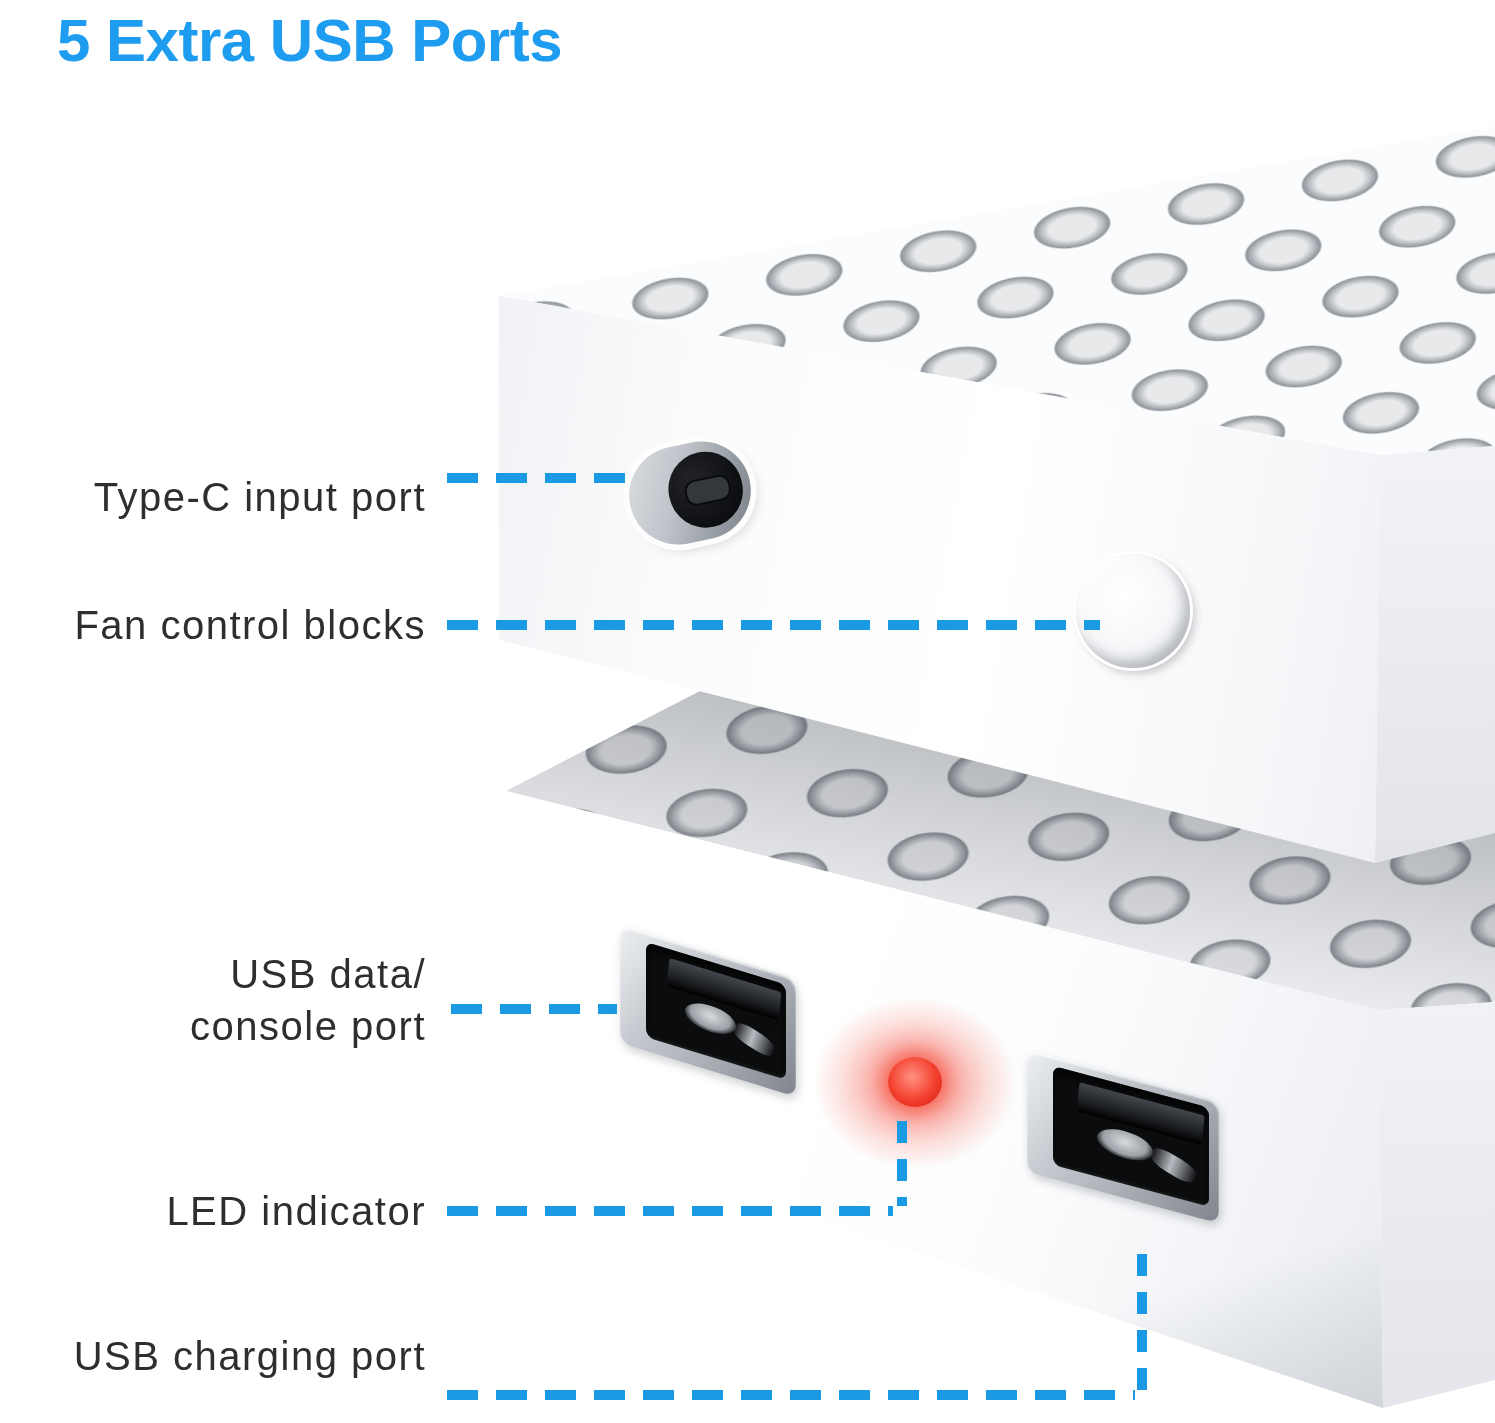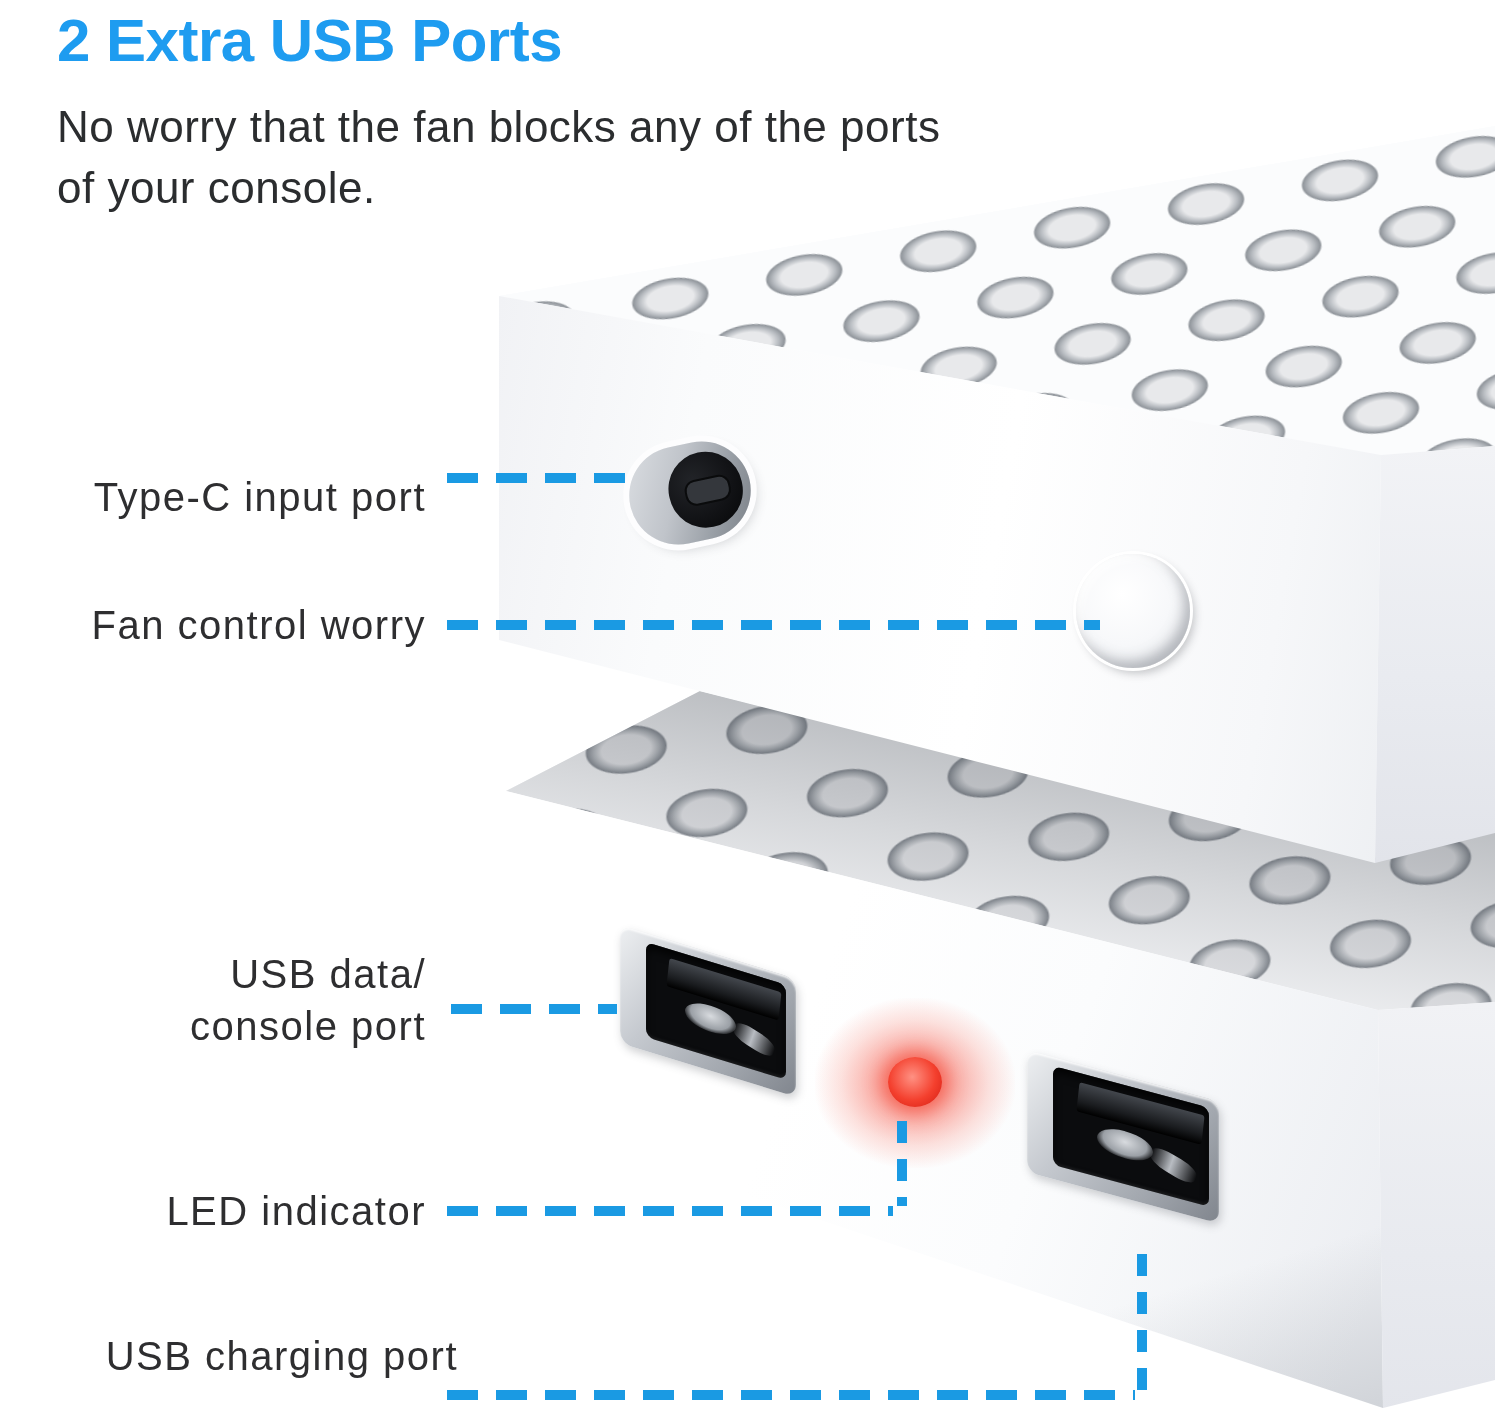--- a/index.html
+++ b/index.html
@@ -158,22 +158,21 @@
     border-radius:50%;
     background:radial-gradient(circle at 45% 40%,#ff9183 0%,#f4402e 55%,#da2317 90%);
     box-shadow:0 0 18px 6px rgba(244,64,46,0.55);
   }
 </style>
 </head>
 <body>
 
 <div class="canvas">
 
-  <div class="title">2 Extra USB Ports</div>
-  <div class="subtitle"><span>No worry that the fan blocks any of the ports</span><br><span>of your console.</span></div>
+  <div class="title">5 Extra USB Ports</div>
 
   <div class="face bot-surf">
     <div class="holes-bot"></div>
   </div>
 
   <div>
     <div class="face top-surf">
       <div class="holes-top"></div>
     </div>
     <div class="face top-front"></div>
@@ -201,24 +200,24 @@
         <div class="usba-tongue"></div>
         <div class="usba-glint"></div>
         <div class="usba-glint2"></div>
       </div>
     </div>
     <div class="led-glow"></div>
     <div class="led-core"></div>
   </div>
 
   <div class="callout-label" style="top:455px;margin-top:19px;">Type-C input port</div>
-  <div class="callout-label" style="top:602px;">Fan control worry</div>
+  <div class="callout-label" style="top:602px;">Fan control blocks</div>
   <div class="callout-label two-line" style="top:948px;"><span>USB data/</span><br><span>console port</span></div>
   <div class="callout-label" style="top:1188px;">LED indicator</div>
-  <div class="callout-label" style="top:1333px;margin-left:32px;">USB charging port</div>
+  <div class="callout-label" style="top:1333px;">USB charging port</div>
 
   <div class="dash-h" style="left:447px;top:473px;width:180px;"></div>
   <div class="dash-h" style="left:447px;top:620px;width:653px;"></div>
   <div class="dash-h" style="left:451px;top:1004px;width:166px;"></div>
   <div class="dash-h" style="left:447px;top:1206px;width:446px;"></div>
   <div class="dash-v" style="left:897px;top:1121px;height:85px;"></div>
   <div class="dash-h" style="left:447px;top:1390px;width:688px;"></div>
   <div class="dash-v" style="left:1137px;top:1254px;height:138px;"></div>
 
 </div>

